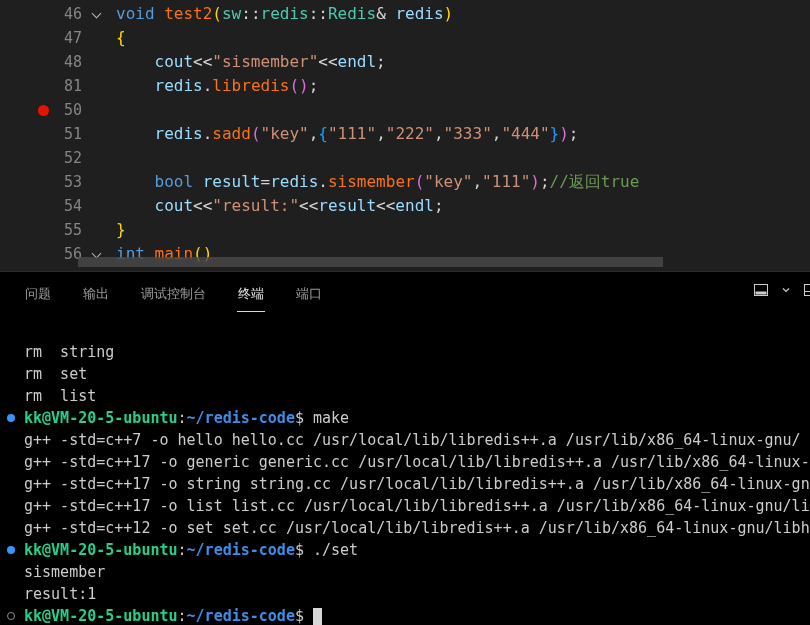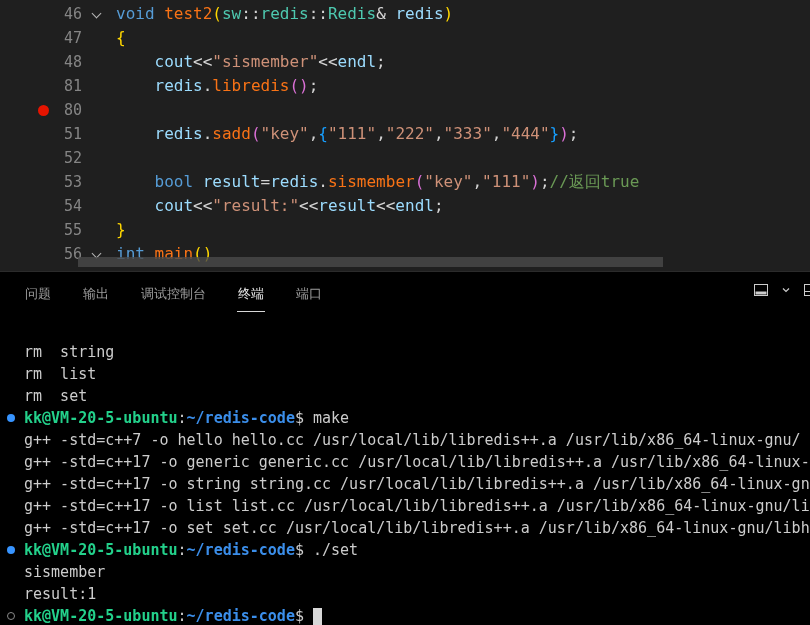--- a/index.html
+++ b/index.html
@@ -54,21 +54,21 @@
 <body>
 
 <div class="screen">
 
   <div class="editor">
     <div id="editor-lines">
         <div class="code-line"><span class="g-bp"></span><span class="ln">46</span><span class="g-fold"><span class="fold-chevron"></span></span><span class="code"><span class="tk-kw">void</span><span class="tk-pun"> </span><span class="tk-fn">test2</span><span class="tk-b1">(</span><span class="tk-type">sw</span><span class="tk-pun">::</span><span class="tk-type">redis</span><span class="tk-pun">::</span><span class="tk-type">Redis</span><span class="tk-pun">&amp; </span><span class="tk-var">redis</span><span class="tk-b1">)</span></span></div>
         <div class="code-line"><span class="g-bp"></span><span class="ln">47</span><span class="g-fold"></span><span class="code"><span class="tk-b1">{</span></span></div>
         <div class="code-line"><span class="g-bp"></span><span class="ln">48</span><span class="g-fold"></span><span class="code"><span class="tk-pun">    </span><span class="tk-var">cout</span><span class="tk-pun">&lt;&lt;</span><span class="tk-str">"sismember"</span><span class="tk-pun">&lt;&lt;</span><span class="tk-var">endl</span><span class="tk-pun">;</span></span></div>
         <div class="code-line"><span class="g-bp"></span><span class="ln">81</span><span class="g-fold"></span><span class="code"><span class="tk-pun">    </span><span class="tk-var">redis</span><span class="tk-pun">.</span><span class="tk-fn">libredis</span><span class="tk-b2">()</span><span class="tk-pun">;</span></span></div>
-        <div class="code-line"><span class="g-bp"><span class="bp-dot"></span></span><span class="ln">80</span><span class="g-fold"></span><span class="code"></span></div>
+        <div class="code-line"><span class="g-bp"><span class="bp-dot"></span></span><span class="ln">50</span><span class="g-fold"></span><span class="code"></span></div>
         <div class="code-line"><span class="g-bp"></span><span class="ln">51</span><span class="g-fold"></span><span class="code"><span class="tk-pun">    </span><span class="tk-var">redis</span><span class="tk-pun">.</span><span class="tk-fn">sadd</span><span class="tk-b2">(</span><span class="tk-str">"key"</span><span class="tk-pun">,</span><span class="tk-b3">{</span><span class="tk-str">"111"</span><span class="tk-pun">,</span><span class="tk-str">"222"</span><span class="tk-pun">,</span><span class="tk-str">"333"</span><span class="tk-pun">,</span><span class="tk-str">"444"</span><span class="tk-b3">}</span><span class="tk-b2">)</span><span class="tk-pun">;</span></span></div>
         <div class="code-line"><span class="g-bp"></span><span class="ln">52</span><span class="g-fold"></span><span class="code"></span></div>
         <div class="code-line"><span class="g-bp"></span><span class="ln">53</span><span class="g-fold"></span><span class="code"><span class="tk-pun">    </span><span class="tk-kw">bool</span><span class="tk-pun"> </span><span class="tk-var">result</span><span class="tk-pun">=</span><span class="tk-var">redis</span><span class="tk-pun">.</span><span class="tk-fn">sismember</span><span class="tk-b2">(</span><span class="tk-str">"key"</span><span class="tk-pun">,</span><span class="tk-str">"111"</span><span class="tk-b2">)</span><span class="tk-pun">;</span><span class="tk-com">//返回true</span></span></div>
         <div class="code-line"><span class="g-bp"></span><span class="ln">54</span><span class="g-fold"></span><span class="code"><span class="tk-pun">    </span><span class="tk-var">cout</span><span class="tk-pun">&lt;&lt;</span><span class="tk-str">"result:"</span><span class="tk-pun">&lt;&lt;</span><span class="tk-var">result</span><span class="tk-pun">&lt;&lt;</span><span class="tk-var">endl</span><span class="tk-pun">;</span></span></div>
         <div class="code-line"><span class="g-bp"></span><span class="ln">55</span><span class="g-fold"></span><span class="code"><span class="tk-b1">}</span></span></div>
         <div class="code-line"><span class="g-bp"></span><span class="ln">56</span><span class="g-fold"><span class="fold-chevron"></span></span><span class="code"><span class="tk-kw">int</span><span class="tk-pun"> </span><span class="tk-fn">main</span><span class="tk-b1">()</span></span></div>
         <div class="code-line"><span class="g-bp"></span><span class="ln">57</span><span class="g-fold"></span><span class="code"><span class="tk-b1">{</span></span></div>
       </div>
     <div class="hscrollbar"></div>
   </div>
@@ -98,28 +98,28 @@
           <svg width="16" height="16" viewBox="0 0 16 16">
             <rect x="1.5" y="2.5" width="13" height="11" fill="none" stroke="#cccccc" stroke-width="1"></rect>
             <line x1="1.5" y1="9.5" x2="14.5" y2="9.5" stroke="#cccccc" stroke-width="1"></line>
           </svg>
         </span>
       </div>
     </div>
     <div class="terminal">
       <div id="terminal-lines">
           <div class="term-line"><span class="t-plain">rm  string</span></div>
+          <div class="term-line"><span class="t-plain">rm  set</span></div>
           <div class="term-line"><span class="t-plain">rm  list</span></div>
-          <div class="term-line"><span class="t-plain">rm  set</span></div>
           <div class="term-line"><span class="deco filled"></span><span class="t-user">kk@VM-20-5-ubuntu</span><span class="t-plain">:</span><span class="t-path">~/redis-code</span><span class="t-plain">$ </span><span class="t-plain">make</span></div>
           <div class="term-line"><span class="t-plain">g++ -std=c++7 -o hello hello.cc /usr/local/lib/libredis++.a /usr/lib/x86_64-linux-gnu/</span></div>
           <div class="term-line"><span class="t-plain">g++ -std=c++17 -o generic generic.cc /usr/local/lib/libredis++.a /usr/lib/x86_64-linux-</span></div>
           <div class="term-line"><span class="t-plain">g++ -std=c++17 -o string string.cc /usr/local/lib/libredis++.a /usr/lib/x86_64-linux-gn</span></div>
           <div class="term-line"><span class="t-plain">g++ -std=c++17 -o list list.cc /usr/local/lib/libredis++.a /usr/lib/x86_64-linux-gnu/li</span></div>
-          <div class="term-line"><span class="t-plain">g++ -std=c++17 -o set set.cc /usr/local/lib/libredis++.a /usr/lib/x86_64-linux-gnu/libh</span></div>
+          <div class="term-line"><span class="t-plain">g++ -std=c++12 -o set set.cc /usr/local/lib/libredis++.a /usr/lib/x86_64-linux-gnu/libh</span></div>
           <div class="term-line"><span class="deco filled"></span><span class="t-user">kk@VM-20-5-ubuntu</span><span class="t-plain">:</span><span class="t-path">~/redis-code</span><span class="t-plain">$ </span><span class="t-plain">./set</span></div>
           <div class="term-line"><span class="t-plain">sismember</span></div>
           <div class="term-line"><span class="t-plain">result:1</span></div>
           <div class="term-line"><span class="deco hollow"></span><span class="t-user">kk@VM-20-5-ubuntu</span><span class="t-plain">:</span><span class="t-path">~/redis-code</span><span class="t-plain">$ </span><span class="cursor"></span></div>
         </div>
     </div>
   </div>
 
 </div>
 

